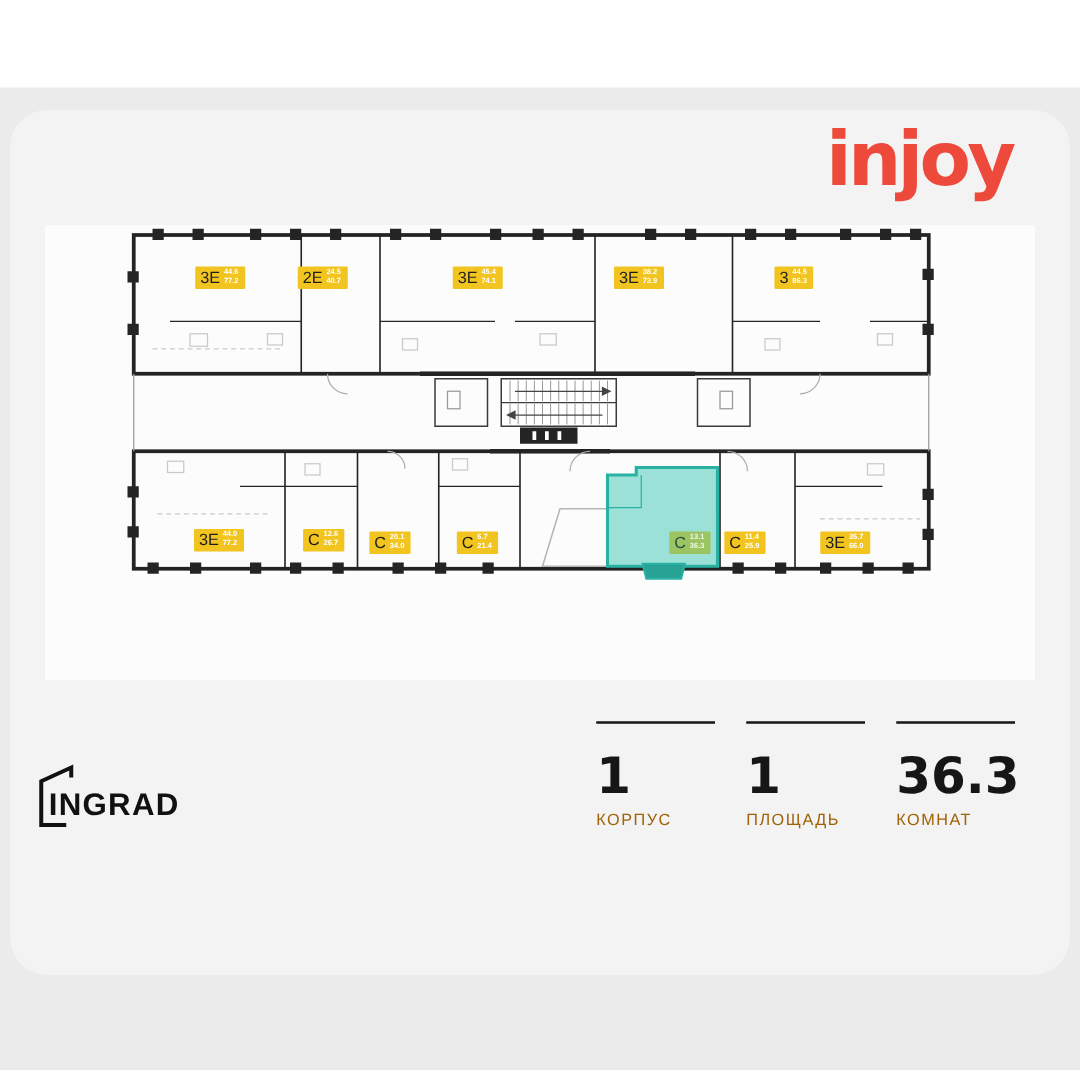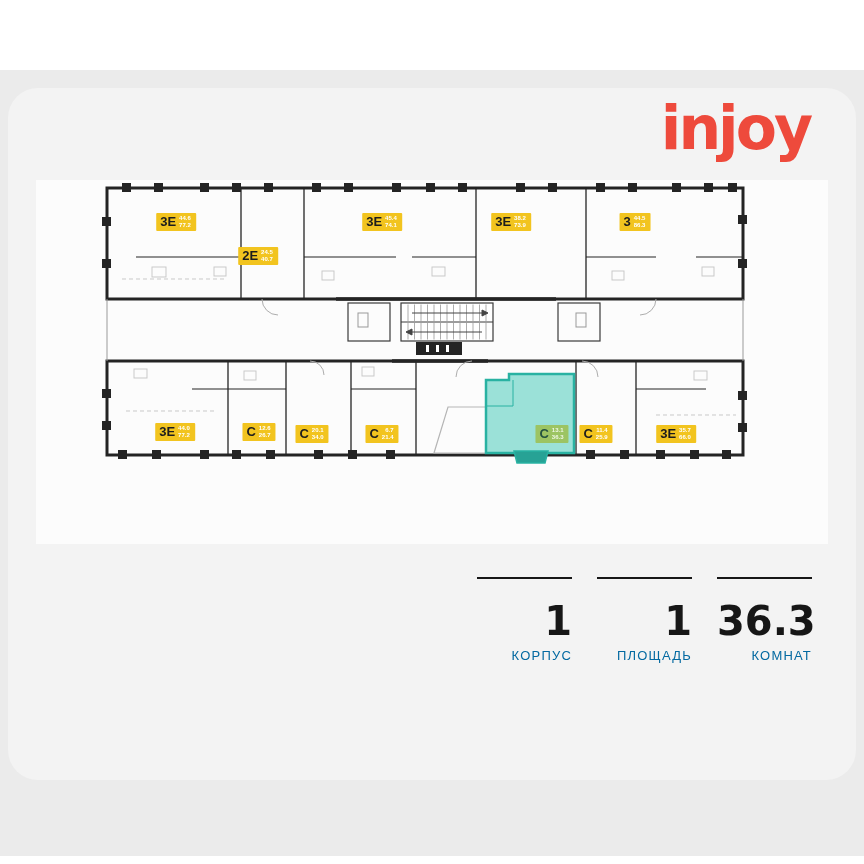--- a/index.html
+++ b/index.html
@@ -1,40 +1,40 @@
 <!DOCTYPE html>
 <html><head>
 <meta charset="utf-8">
 <style>
   html,body{margin:0;padding:0;}
   .page{position:relative;width:864px;height:864px;background:#ffffff;overflow:hidden;
         font-family:"Liberation Sans",sans-serif;}
   .gray-band{position:absolute;left:0;top:70px;width:864px;height:786px;background:#ebebeb;}
   .card{position:absolute;left:8px;top:88px;width:848px;height:692px;background:#f3f3f3;
-        border-radius:30px;text-align:right;}
+        border-radius:30px;}
   .brand{position:absolute;top:4px;right:46px;font-size:60px;font-weight:bold;
          letter-spacing:-3px;line-height:1.2;font-family:"DejaVu Sans",sans-serif;}
   .plan-band{position:absolute;left:28px;top:92px;width:792px;height:364px;background:#fcfcfc;}
   .plan-stage{position:absolute;left:88px;top:87px;width:670px;height:300px;}
   .plan-stage svg{position:absolute;left:0;top:0;}
   .labels{position:absolute;left:0;top:0;width:670px;height:300px;}
   .unit-label{position:absolute;display:flex;align-items:center;gap:3px;
               padding:2px 5px 2px 4px;transform:translate(-50%,-50%);border-radius:1px;}
-  .u-type{font-size:13px;font-weight:bold;color:#1d1d1d;line-height:1;}
+  .u-type{font-size:13px;font-weight:normal;color:#1d1d1d;line-height:1;}
   .u-nums{display:flex;flex-direction:column;font-size:6px;font-weight:bold;
           color:#ffffff;line-height:1.15;}
   .unit-label.hl .u-type{color:#23523f;}
   .unit-label.hl .u-nums{color:#eef7e4;}
   .developer{position:absolute;left:20px;top:520px;}
   .stats{position:absolute;top:489px;right:44px;display:flex;gap:25px;}
   .stat{width:95px;}
   .stat-rule{height:2px;background:#161616;}
   .stat-value{margin-top:22px;font-size:40px;font-weight:bold;color:#161616;line-height:1;
               font-family:"DejaVu Sans",sans-serif;}
-  .stat-label{margin-top:7px;font-size:13px;font-weight:500;letter-spacing:1.2px;color:#0369a1;}
+  .stat-label{margin-top:7px;font-size:13px;font-weight:500;letter-spacing:1.2px;color:#a16207;}
 </style>
 </head>
 <body>
 
 <div class="page">
   <div class="gray-band"></div>
 
   <div class="card">
 
     <div class="brand" style="color: rgb(238, 74, 60);">injoy</div>
@@ -205,21 +205,21 @@
       </svg>
 
       <div class="labels">
           <div class="unit-label" style="left: 80px; top: 47px; background: rgb(242, 196, 31);">
             <span class="u-type">3Е</span>
             <span class="u-nums">
               <span>44.6</span>
               <span>77.2</span>
             </span>
           </div>
-          <div class="unit-label" style="left: 162px; top: 47px; background: rgb(242, 196, 31); margin-top: 34px;">
+          <div class="unit-label" style="left: 162px; top: 47px; background: rgb(242, 196, 31);">
             <span class="u-type">2Е</span>
             <span class="u-nums">
               <span>24.5</span>
               <span>40.7</span>
             </span>
           </div>
           <div class="unit-label" style="left: 286px; top: 47px; background: rgb(242, 196, 31);">
             <span class="u-type">3Е</span>
             <span class="u-nums">
               <span>45.4</span>
@@ -285,20 +285,26 @@
           <div class="unit-label hl" style="left: 456px; top: 259px; background: rgb(156, 196, 99);">
             <span class="u-type">С</span>
             <span class="u-nums">
               <span>13.1</span>
               <span>36.3</span>
             </span>
           </div>
         </div>
     </div>
 
+    <div class="developer">
+      <svg width="116" height="58" viewBox="0 0 116 58">
+        <polyline points="25,52 5,52 5,17 29,6 29,14" stroke="#111111" stroke-width="3.2" fill="none"></polyline>
+        <text x="11" y="44" font-size="25" font-weight="bold" letter-spacing="1" fill="#111111" font-family="Liberation Sans, sans-serif">INGRAD</text>
+      </svg>
+    </div>
 
     <div class="stats">
       <div class="stat">
         <div class="stat-rule"></div>
         <div class="stat-value">1</div>
         <div class="stat-label">КОРПУС</div>
       </div>
       <div class="stat">
         <div class="stat-rule"></div>
         <div class="stat-value">1</div>

